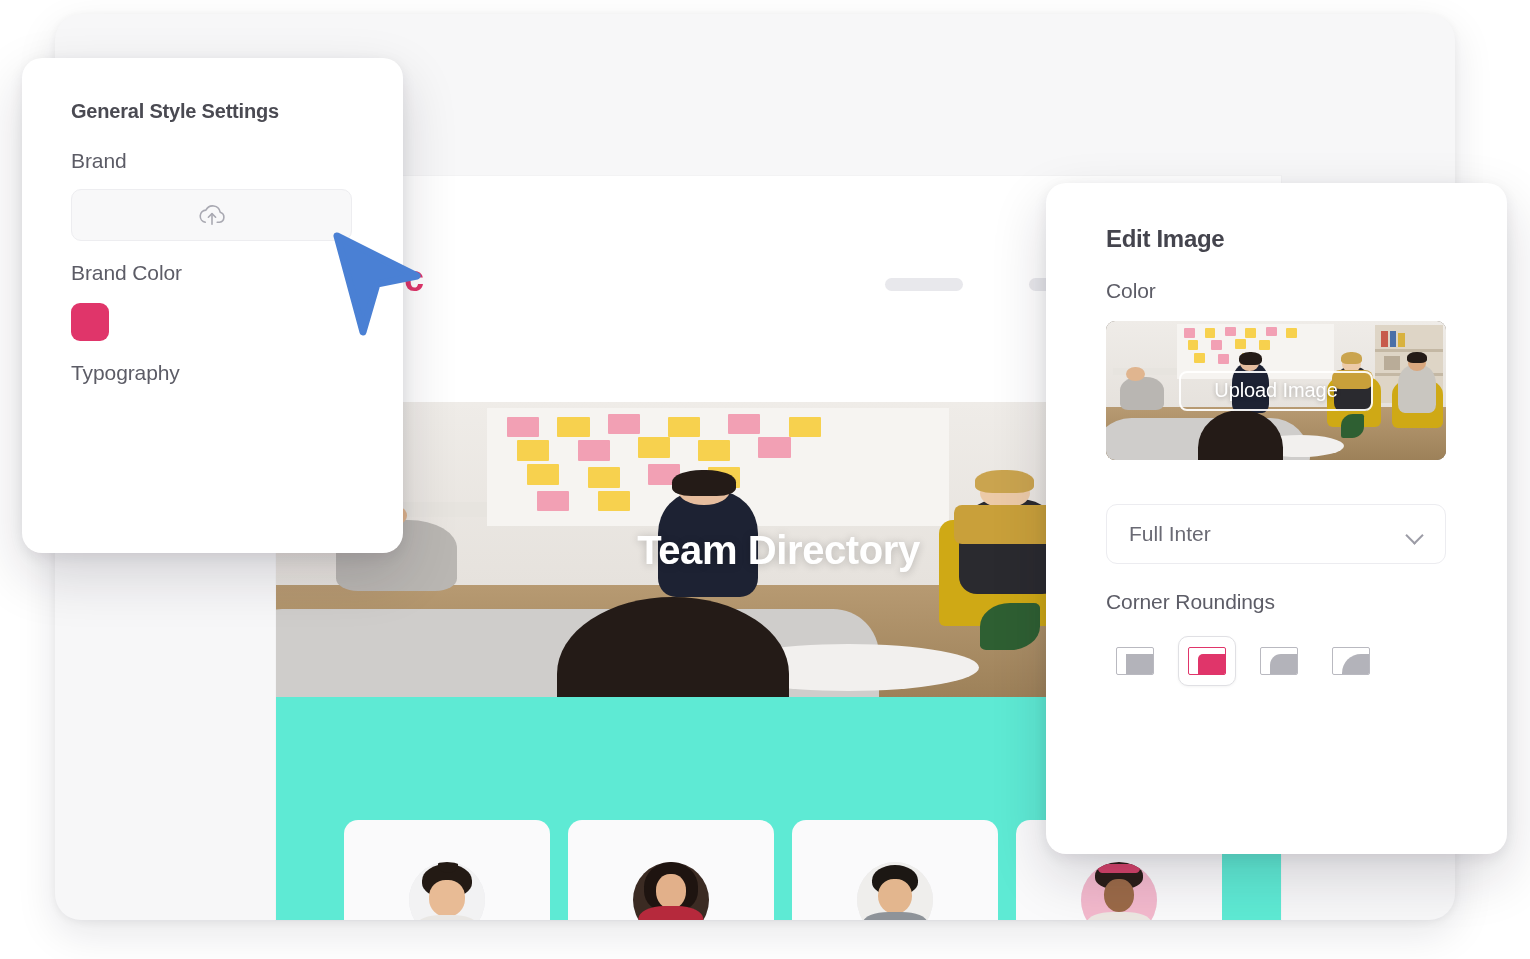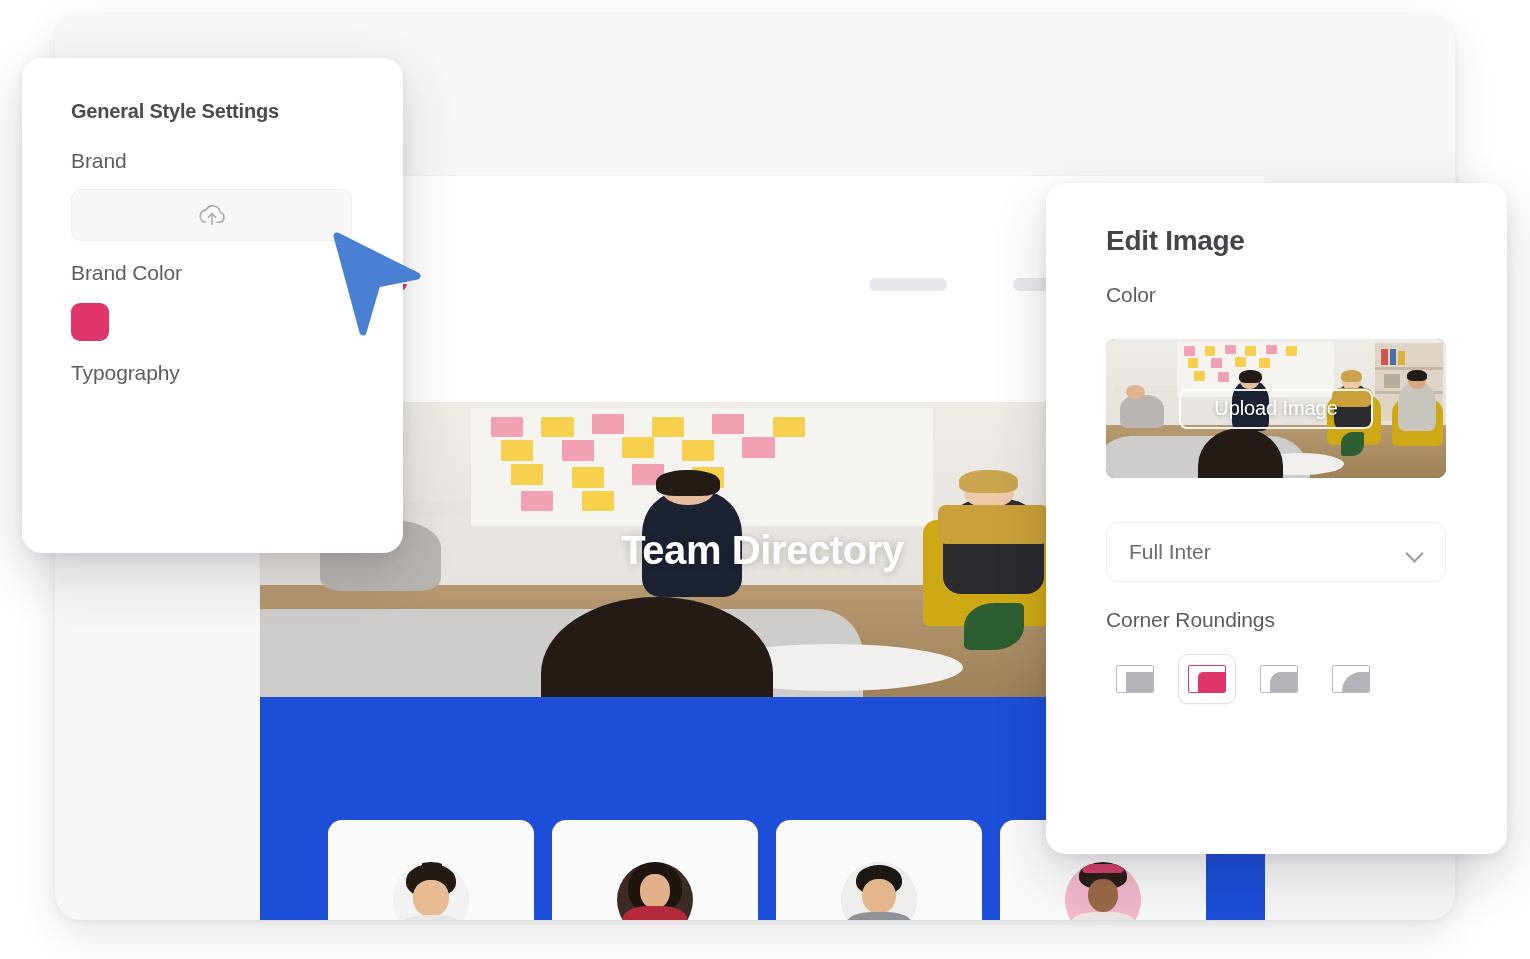--- a/index.html
+++ b/index.html
@@ -29,25 +29,25 @@
     height: 906px;
     background: #f7f7f8;
     border-radius: 26px;
     box-shadow: 0 14px 40px rgba(24, 18, 40, 0.10),
                 0 2px 8px rgba(24, 18, 40, 0.06);
   }
 
   
   .page-canvas {
     position: absolute;
-    left: 260px;
+    left: 276px;
     top: 176px;
     width: 1005px;
     height: 744px;
-    background: #1d4ed8;
+    background: #5eead4;
     border-top-left-radius: 16px;
     box-shadow: 0 0 0 1px rgba(0,0,0,0.015);
     overflow: hidden;
   }
 
   
   .site-header {
     position: absolute;
     left: 0; top: 0;
     width: 1005px;
@@ -221,33 +221,33 @@
     width: 461px;
     height: 671px;
     background: #ffffff;
     border-radius: 20px;
     box-shadow: 0 22px 55px rgba(24, 18, 40, 0.16),
                 0 4px 14px rgba(24, 18, 40, 0.08);
     padding: 42px 60px 0 60px;
     z-index: 25;
   }
   .edit-title {
-    font-size: 28px;
+    font-size: 24px;
     font-weight: 700;
     color: #44444d;
     letter-spacing: -0.3px;
   }
   .edit-label {
     font-size: 21px;
     color: #5c5c66;
     letter-spacing: -0.1px;
   }
 
   .thumb {
-    margin-top: 32px;
+    margin-top: 18px;
     width: 340px;
     height: 139px;
     border-radius: 9px;
     overflow: hidden;
     position: relative;
     background: #6c6257;
   }
   .upload-cta {
     position: absolute;
     left: 50%; top: 50%;

